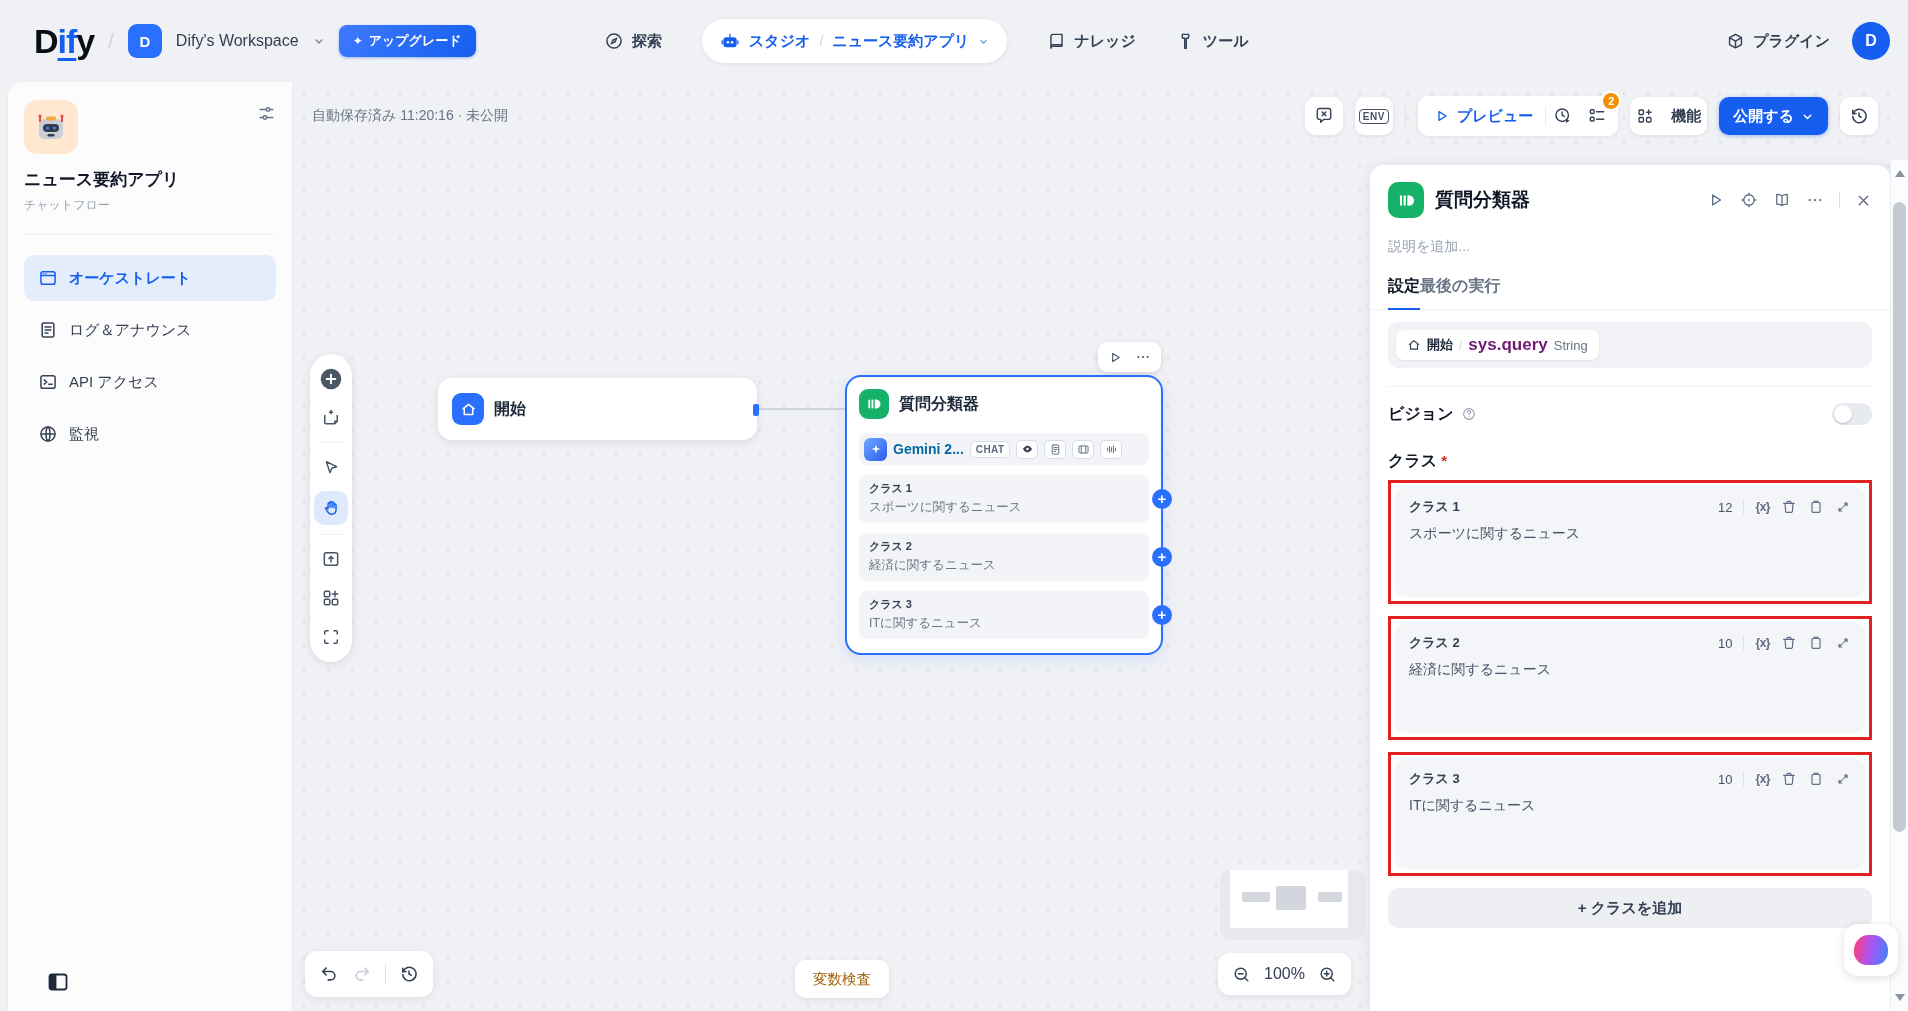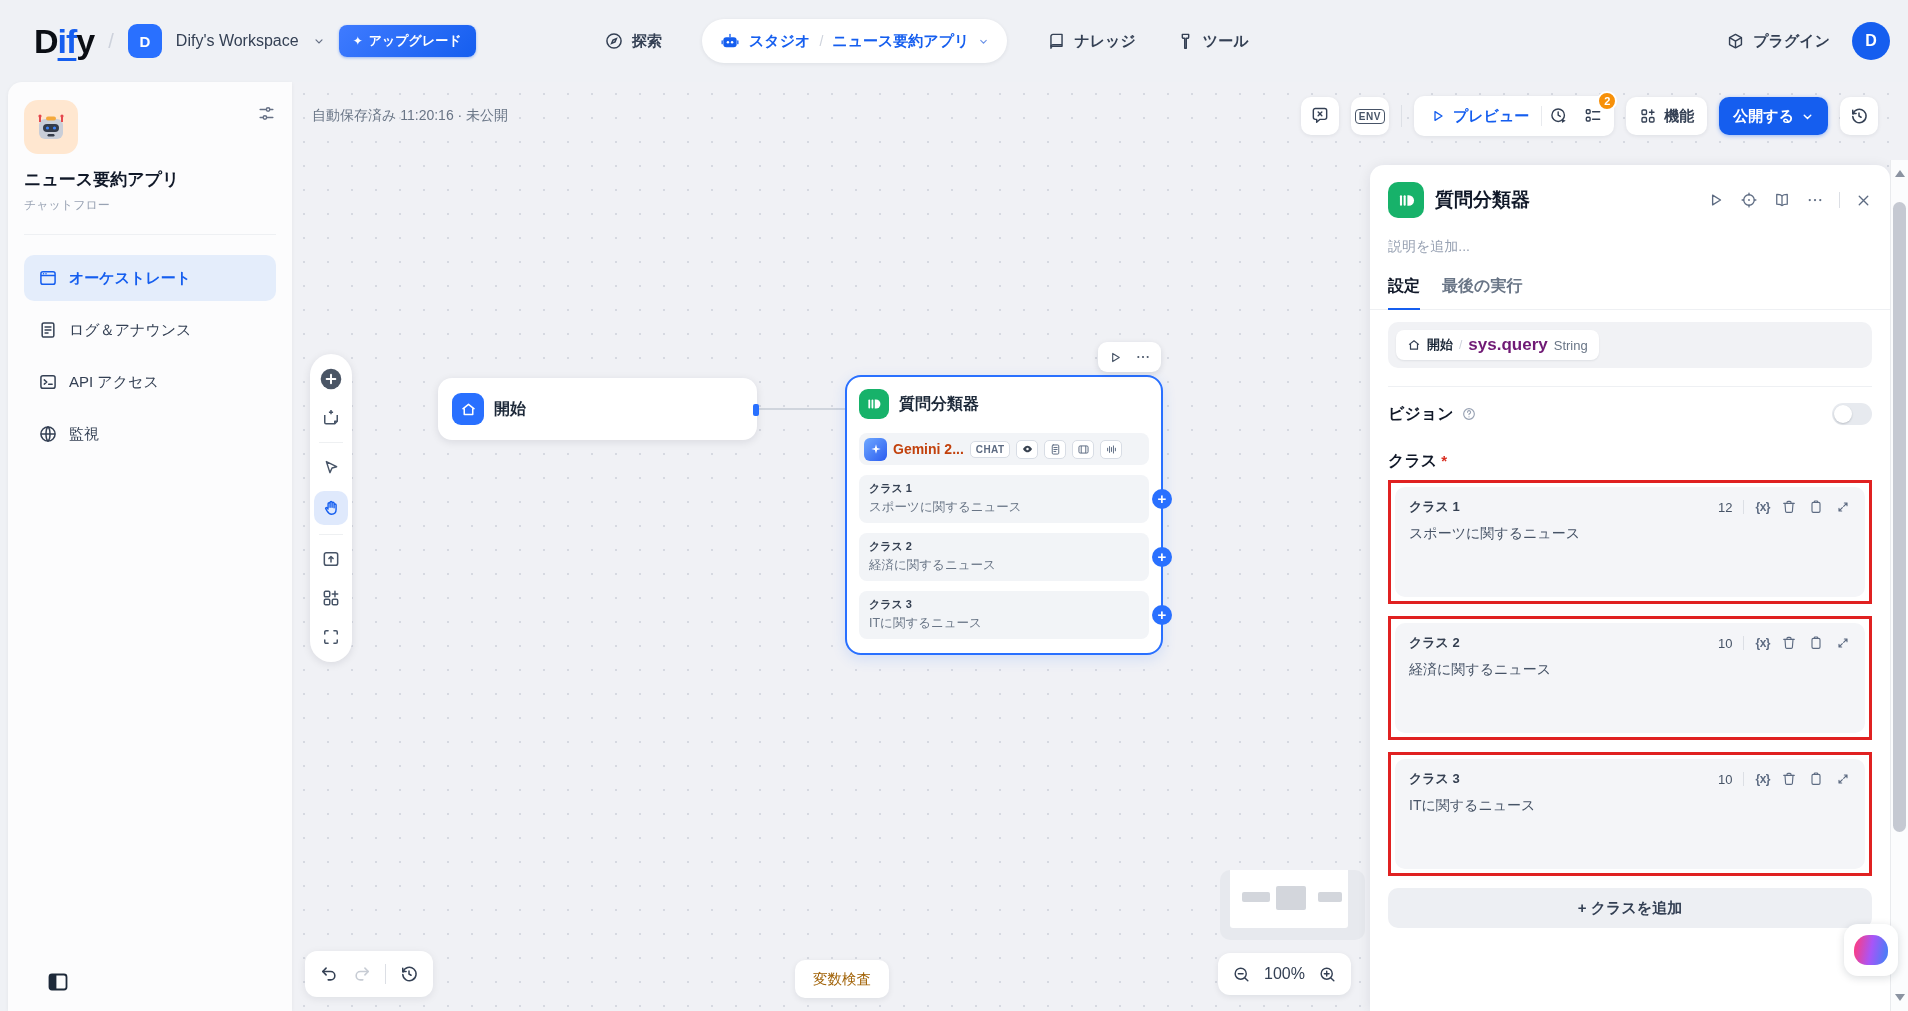--- a/index.html
+++ b/index.html
@@ -52,21 +52,21 @@
   .home-badge{width:32px;height:32px;border-radius:9px;background:#2970ff;display:flex;align-items:center;justify-content:center;color:#fff}
   .node-title{font-size:16px;font-weight:bold;color:#1d2939}
   .src-handle{position:absolute;left:753px;top:404px;width:6px;height:12px;border-radius:2px;background:#2970ff;z-index:6}
   .edge{position:absolute;left:758px;top:408px;width:89px;height:2px;background:#d0d5dd;z-index:4}
 
   .cls-node{position:absolute;left:845px;top:375px;width:318px;height:280px;background:#fff;border:2px solid #2970ff;border-radius:16px;box-shadow:0 4px 14px rgba(41,112,255,.15);padding:12px;z-index:5}
   .cls-head{display:flex;align-items:center;gap:10px;height:30px}
   .green-badge{width:30px;height:30px;border-radius:9px;background:#17b26a;display:flex;align-items:center;justify-content:center}
   .model-row{margin-top:14px;height:32px;background:#f2f4f7;border-radius:8px;display:flex;align-items:center;gap:6px;padding:0 5px}
   .sparkle-badge{width:23px;height:23px;border-radius:6px;background:linear-gradient(135deg,#6ea8ff,#2b5cf0);display:flex;align-items:center;justify-content:center;flex:0 0 auto}
-  .model-name{font-size:14px;font-weight:600;color:#c2410c;white-space:nowrap}
+  .model-name{font-size:14px;font-weight:600;color:#0369a1;white-space:nowrap}
   .chat-chip{font-size:10px;font-weight:bold;letter-spacing:.4px;color:#5d6b82;background:#fff;border:1px solid #d8dde5;border-radius:5px;padding:2px 5px}
   .cap-chip{width:22px;height:19px;background:#fff;border:1px solid #d8dde5;border-radius:5px;display:flex;align-items:center;justify-content:center;color:#5d6b82}
   .cap-chip.dark{color:#384250}
   .ncls-row{margin-top:10px;height:48px;background:#f2f4f7;border-radius:8px;padding:6px 10px}
   .ncls-name{font-size:11px;font-weight:600;color:#354052}
   .ncls-desc{font-size:12.5px;color:#697586;margin-top:3px}
   .plus-handle{position:absolute;right:-11px;width:20px;height:20px;border-radius:50%;background:#2970ff;color:#fff;display:flex;align-items:center;justify-content:center;font-size:15px;font-weight:bold;z-index:7}
   .plus-handle::before{content:"+";line-height:1;margin-top:-1px}
   .node-toolbar{position:absolute;left:1098px;top:342px;height:30px;background:#fff;border-radius:9px;box-shadow:0 2px 6px rgba(16,24,40,.12);display:flex;align-items:center;gap:12px;padding:0 10px;color:#475467;z-index:6}
 
@@ -83,32 +83,32 @@
   .cv-topbar{position:absolute;top:96px;right:30px;display:flex;align-items:center;gap:12px;height:40px;z-index:15}
   .tb-btn{height:38px;background:#fff;border-radius:10px;box-shadow:0 1px 4px rgba(16,24,40,.08);display:flex;align-items:center;justify-content:center;color:#344054;cursor:pointer}
   .tb-icon{width:38px}
   .env-chip{font-size:10px;font-weight:800;color:#475467;border:1.7px solid #475467;border-radius:4px;padding:1px 3px;letter-spacing:.5px}
   .tb-sep{width:1px;height:22px;background:#dde0e6}
   .tb-group{height:40px;background:#fff;border-radius:10px;box-shadow:0 1px 4px rgba(16,24,40,.08);display:flex;align-items:center;padding:0 4px}
   .preview-btn{display:flex;align-items:center;gap:7px;padding:0 12px;color:#155eef;font-size:15px;font-weight:600;cursor:pointer}
   .grp-div{width:1px;height:20px;background:#e8eaee}
   .grp-icon{width:34px;height:34px;display:flex;align-items:center;justify-content:center;color:#344054;cursor:pointer;position:relative}
   .badge{position:absolute;top:-8px;right:-7px;min-width:20px;height:20px;border-radius:50%;background:#f79009;border:2px solid #fff;color:#fff;font-size:11px;font-weight:bold;display:flex;align-items:center;justify-content:center}
-  .feat-btn{padding:0 13px;gap:7px;font-size:15px;font-weight:600}
+  .feat-btn{padding:0 6px;gap:17px;font-size:15px;font-weight:600}
   .publish-btn{height:38px;background:#155eef;border-radius:10px;display:flex;align-items:center;gap:7px;padding:0 14px;color:#fff;font-size:15px;font-weight:bold;box-shadow:0 1px 4px rgba(21,94,239,.4);cursor:pointer}
 
   
   .panel{position:absolute;left:1370px;top:165px;right:18px;bottom:0;background:#fff;border-radius:14px 14px 0 0;box-shadow:0 2px 14px rgba(16,24,40,.09);z-index:20}
   .p-head{display:flex;align-items:center;padding:17px 18px 0 18px}
   .p-badge{width:36px;height:36px;border-radius:10px;background:#17b26a;display:flex;align-items:center;justify-content:center}
   .p-title{font-size:19px;font-weight:bold;color:#101828;margin-left:11px}
   .p-actions{margin-left:auto;display:flex;align-items:center;gap:15px;color:#5d6b82}
   .p-actions .vdiv{height:16px}
   .p-desc{margin:20px 18px 16px;font-size:14px;color:#98a2b3}
-  .p-tabs{margin-top:20px;padding:0 18px;border-bottom:1px solid #eef0f3;display:flex;gap:22px}
+  .p-tabs{margin-top:20px;padding:0 18px;border-bottom:1px solid #eef0f3;display:flex;}
   .p-tab{padding-bottom:12px;font-size:16px;color:#697586;font-weight:600;position:relative;cursor:pointer}
   .p-tab.active{color:#101828;font-weight:bold}
   .p-tab.active::after{content:"";position:absolute;left:0;right:0;bottom:-1px;height:2.5px;background:#155eef}
   .var-row{margin:12px 18px 0;background:#f1f2f5;border-radius:10px;padding:8px}
   .var-chip{display:inline-flex;align-items:center;gap:6px;background:#fff;border-radius:8px;padding:5px 11px;box-shadow:0 1px 2px rgba(16,24,40,.08)}
   .var-node{font-size:13px;font-weight:600;color:#1d2939}
   .var-sep{font-size:12px;color:#cdd2dc}
   .var-name{font-size:17px;font-weight:700;color:#701a75}
   .var-type{font-size:13px;color:#697586}
   .p-div{margin:18px 18px 0;border-top:1px solid #eef0f3}

